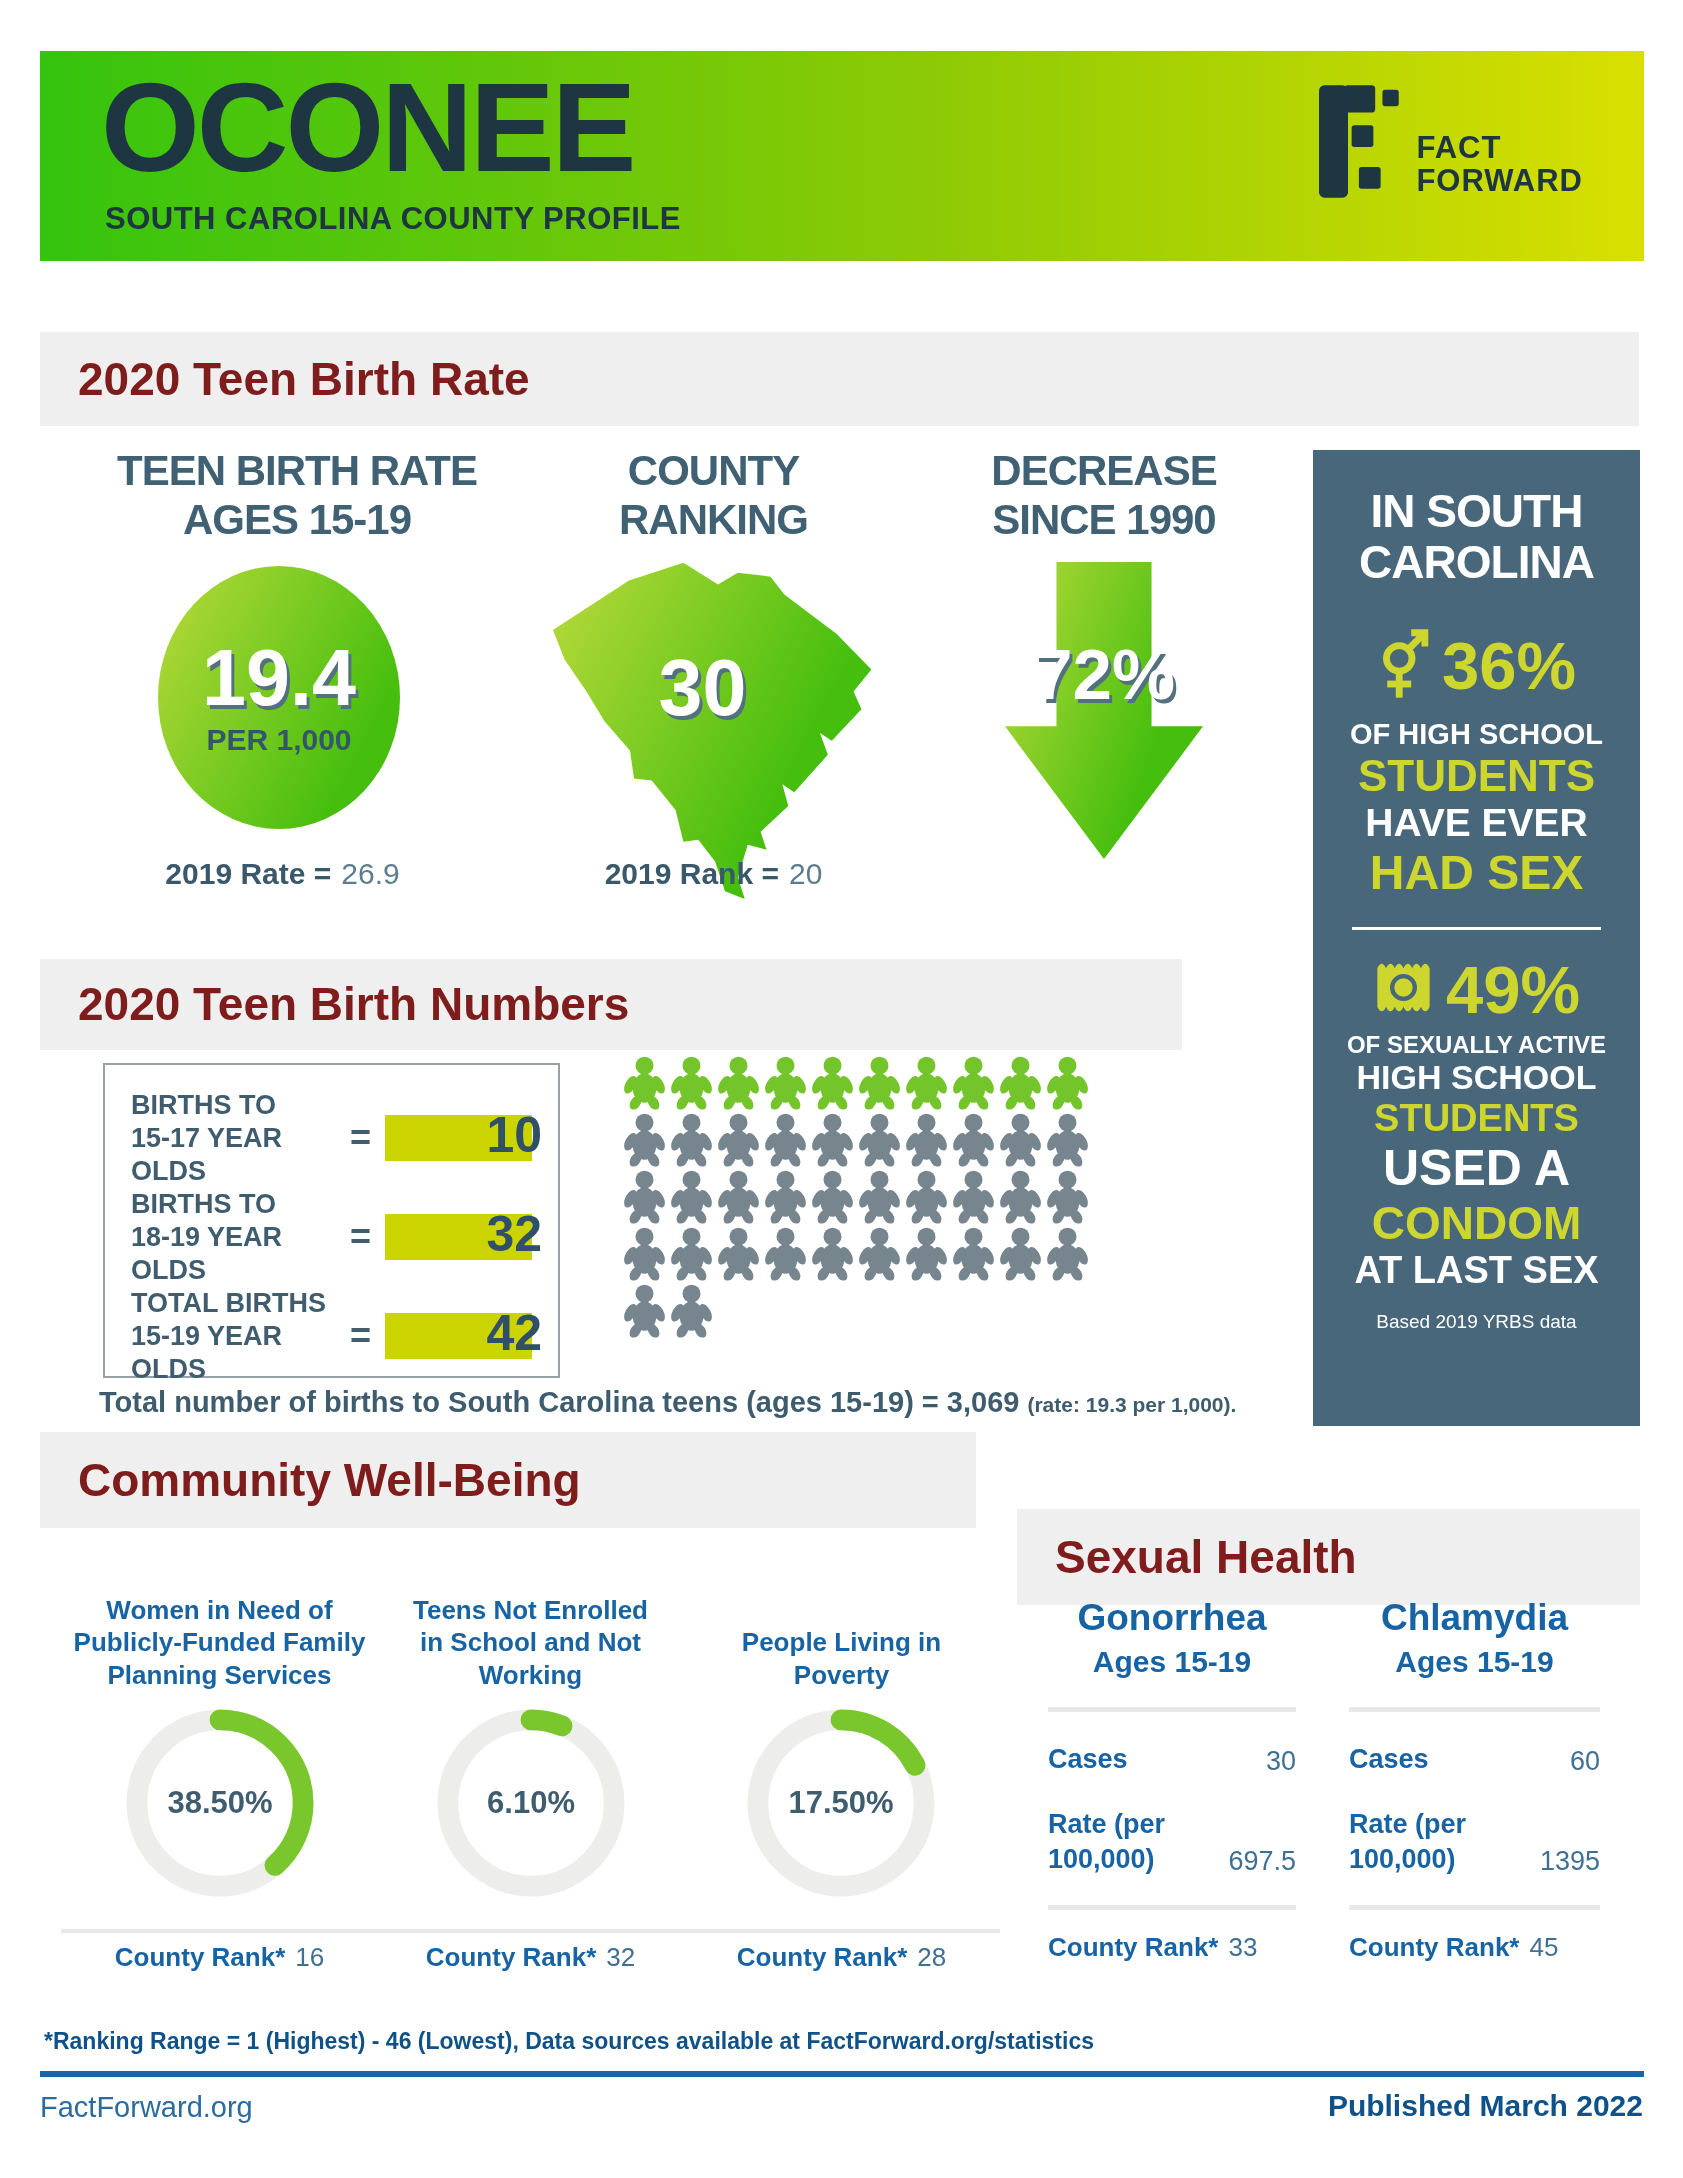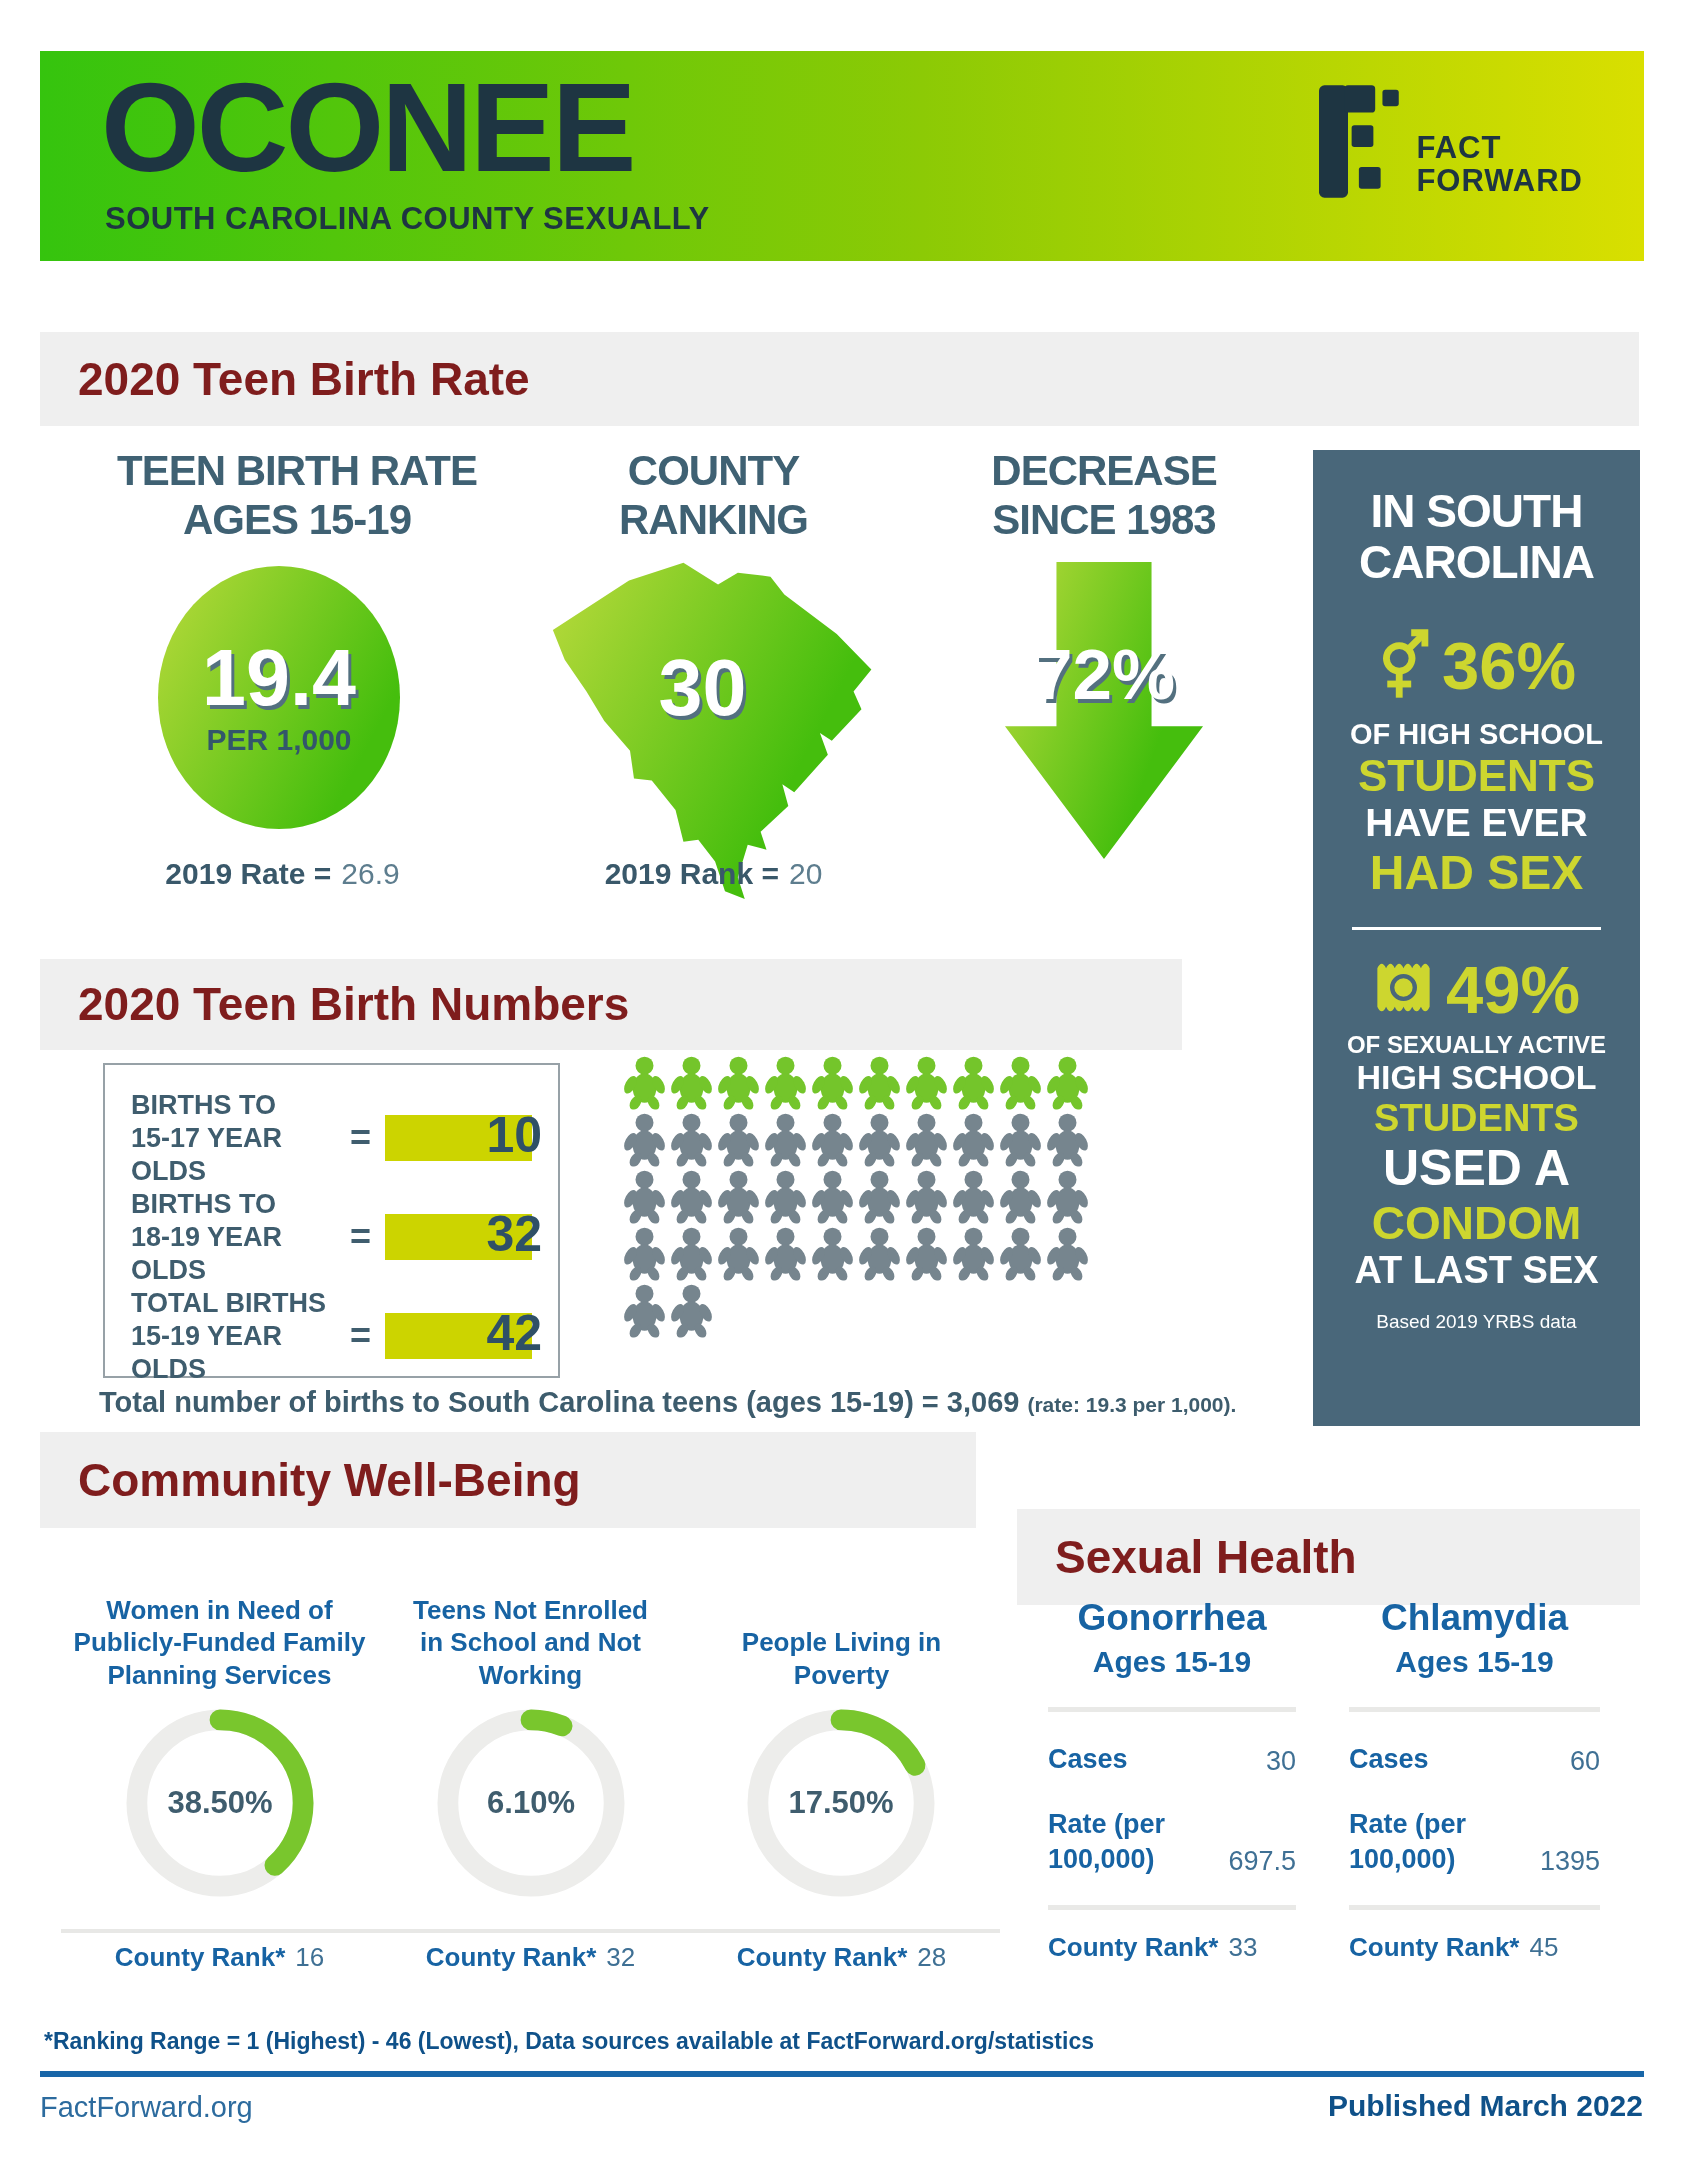--- a/index.html
+++ b/index.html
@@ -145,21 +145,21 @@
       <stop offset="0" stop-color="#bada3c"></stop>
       <stop offset="0.85" stop-color="#45be0d"></stop>
     </linearGradient>
   </defs>
 </svg>
 
 <div class="page">
 
   <header class="banner">
     <div class="banner-title">OCONEE</div>
-    <div class="banner-sub">SOUTH CAROLINA COUNTY SEXUALLY</div>
+    <div class="banner-sub">SOUTH CAROLINA COUNTY PROFILE</div>
     <div class="logo">
       <span>
         <svg width="87" height="113" viewBox="0 0 96 124" fill="#1e3542">
           <rect x="0" y="0" width="32" height="124" rx="6"></rect>
           <rect x="28" y="0" width="34" height="30" rx="4"></rect>
           <rect x="70" y="5" width="18" height="18" rx="3"></rect>
           <rect x="36" y="44" width="24" height="24" rx="3"></rect>
           <rect x="44" y="90" width="24" height="24" rx="3"></rect>
         </svg>
       </span>
@@ -181,21 +181,21 @@
   </h2>
   <h2 class="band band4">
     <span>Sexual Health</span>
   </h2>
 
   <div class="stat-head sh1" style="white-space: pre-line;">TEEN BIRTH RATE
 AGES 15-19</div>
   <div class="stat-head sh2" style="white-space: pre-line;">COUNTY
 RANKING</div>
   <div class="stat-head sh3" style="white-space: pre-line;">DECREASE
-SINCE 1983</div>
+SINCE 1990</div>
 
   <div class="rate-circle">
     <div class="big-num">19.4</div>
     <div class="rate-unit">PER 1,000</div>
   </div>
 
   <div class="map-wrap">
     <svg width="376" height="366" viewBox="0 0 380 370">
       <path fill="url(#ggreen)" d="M18,88 L95,38 L150,20 L185,42 L205,30 L238,34 L252,52
         L305,92 L340,128 L322,150 L330,168 L300,200 L288,192 L296,214

